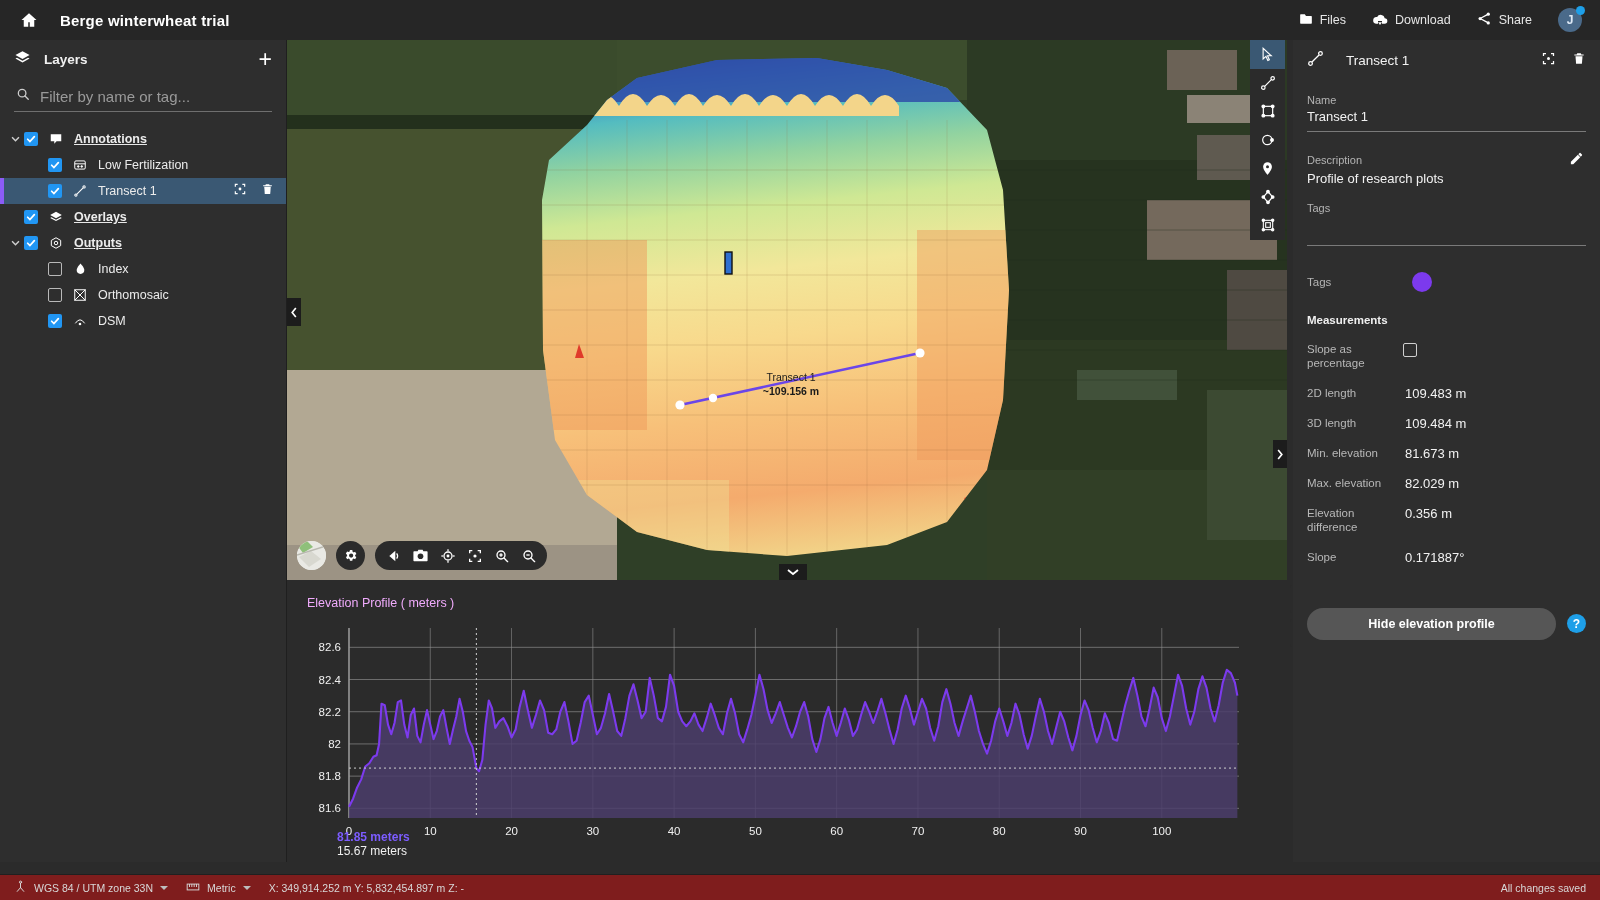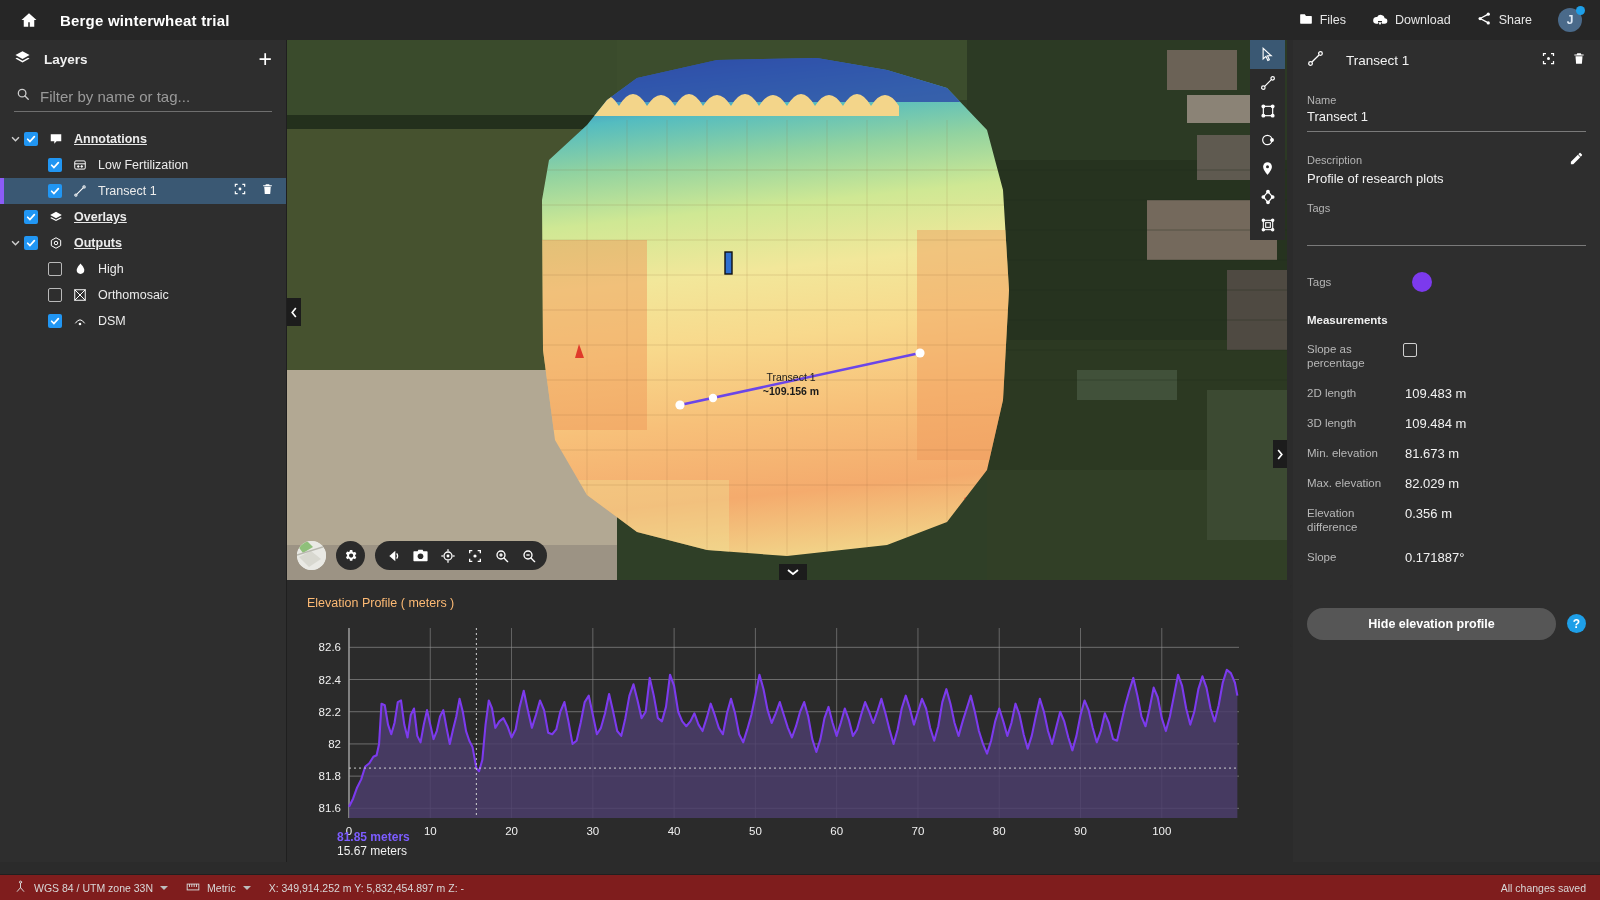--- a/index.html
+++ b/index.html
@@ -98,21 +98,21 @@
   .collapse-right {
     position:absolute; right:0; top:400px; width:14px; height:28px; background:#1c1c1c;
     display:flex; align-items:center; justify-content:center; cursor:pointer; z-index:12;
   }
 
   
   .chartpane {
     position:absolute; left:287px; top:580px; width:1000px; height:282px;
     background:#2b2b2b; z-index:10;
   }
-  .chart-title { font-size:12.5px; color:#fdba74; padding: 16px 0 0 20px; }
+  .chart-title { font-size:12.5px; color:#f0abfc; padding: 16px 0 0 20px; }
   .chartwrap { position:relative; margin-left: 12px; margin-top: 8px; }
   .readouts { position:absolute; left: 50px; top: 250px; font-size:12px; }
   .readout1 { color:#7c5cff; font-weight:bold; }
   .readout2 { color:#f0f0f0; }
 
   .sidetools { position:absolute; left:1290px; top:585px; z-index:20; }
   .sidetool { width:28px; height:28px; background:#2b2b2b; border-radius:3px; display:flex; align-items:center; justify-content:center; margin-bottom:6px; cursor:pointer;}
 
   
   .rpanel {
@@ -326,21 +326,21 @@
         <div class="row ind1">
           <span class="caret empty"><svg width="9" height="6" viewBox="0 0 10 7" fill="none" stroke="#d0d0d0" stroke-width="1.7">
               <path d="M1 1.5 L5 5.5 L9 1.5"></path>
             </svg></span>
           <span class="cbx off"></span>
           <span class="ricon">
             <svg width="13" height="14" viewBox="0 0 24 24" fill="#fff">
               <path d="M12 2s7 7.5 7 12a7 7 0 0 1-14 0c0-4.5 7-12 7-12z"></path>
             </svg>
           </span>
-          <span class="rlabel">High</span>
+          <span class="rlabel">Index</span>
         </div>
         <div class="row ind1">
           <span class="caret empty"><svg width="9" height="6" viewBox="0 0 10 7" fill="none" stroke="#d0d0d0" stroke-width="1.7">
               <path d="M1 1.5 L5 5.5 L9 1.5"></path>
             </svg></span>
           <span class="cbx off"></span>
           <span class="ricon">
             <svg width="14" height="14" viewBox="0 0 24 24" fill="none" stroke="#fff" stroke-width="1.7">
               <rect x="3" y="3" width="18" height="18"></rect>
               <line x1="3" y1="3" x2="21" y2="21"></line>

